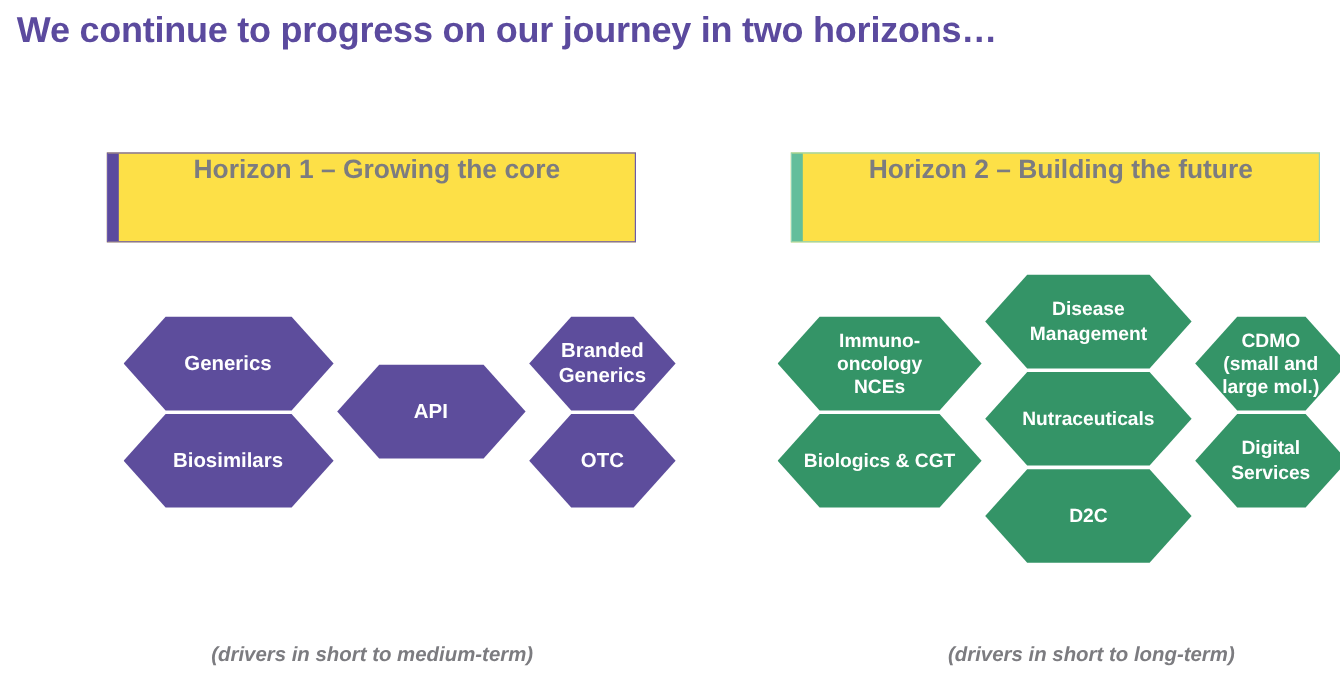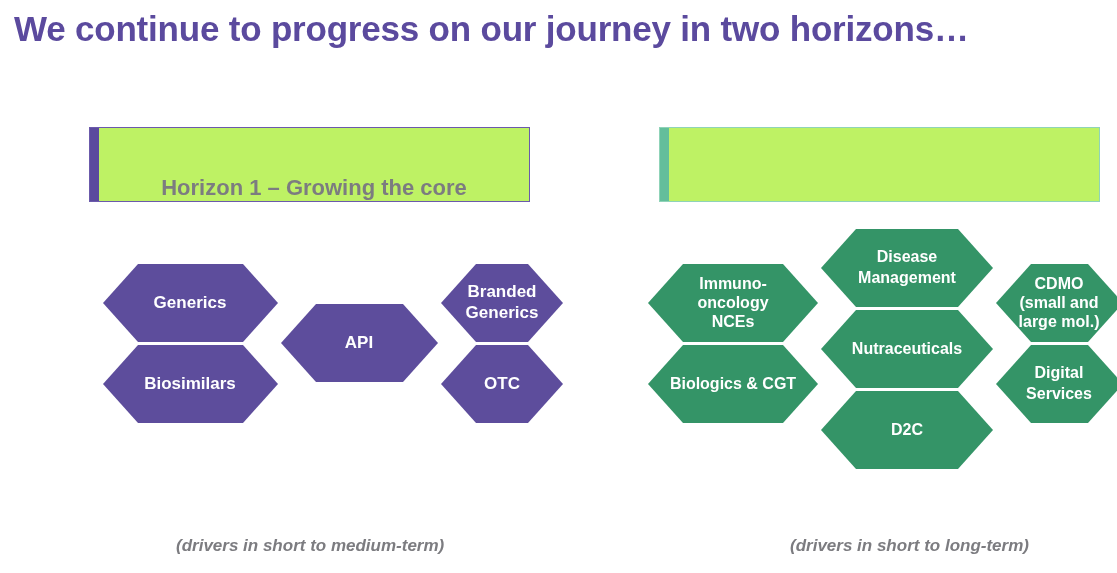--- a/index.html
+++ b/index.html
@@ -13,34 +13,34 @@
     position: relative;
     overflow: hidden;
     font-family: "Liberation Sans", sans-serif;
   }
 
   
   #slide-title {
     position: absolute;
     left: 14px;
     top: 9px;
-    font-size: 35px;
+    font-size: 30px;
     font-weight: bold;
     color: #5b4a9e;
     letter-spacing: -0.2px;
     white-space: nowrap;
   }
 
   
   .horizon-header {
     position: absolute;
     box-sizing: border-box;
-    background: #bef264;
+    background: #fde047;
     display: flex;
-    align-items: flex-end;
+    align-items: flex-start;
     justify-content: center;
   }
   .horizon-header .accent-bar {
     position: absolute;
     left: 0;
     top: 0;
     bottom: 0;
     width: 9px;
   }
   .horizon-header .horizon-label {
@@ -108,20 +108,21 @@
 
 <div id="slide-title">We continue to progress on our journey in two horizons…</div>
 
 <div id="horizon-1-header" class="horizon-header">
   <span class="accent-bar"></span>
   <span class="horizon-label">Horizon 1 – Growing the core</span>
 </div>
 
 <div id="horizon-2-header" class="horizon-header">
   <span class="accent-bar"></span>
+  <span class="horizon-label">Horizon 2 – Building the future</span>
 </div>
 
 <div id="horizon-1-hexes" class="hex-stage">
   <svg width="480" height="250" viewBox="0 0 480 250" xmlns="http://www.w3.org/2000/svg">
 
     <g>
       <polygon class="hex-shape-purple" points="35,39 140,39 175,78 140,117 35,117 0,78"></polygon>
       <text class="hex-text t17" x="87" y="79">Generics</text>
     </g>
 

